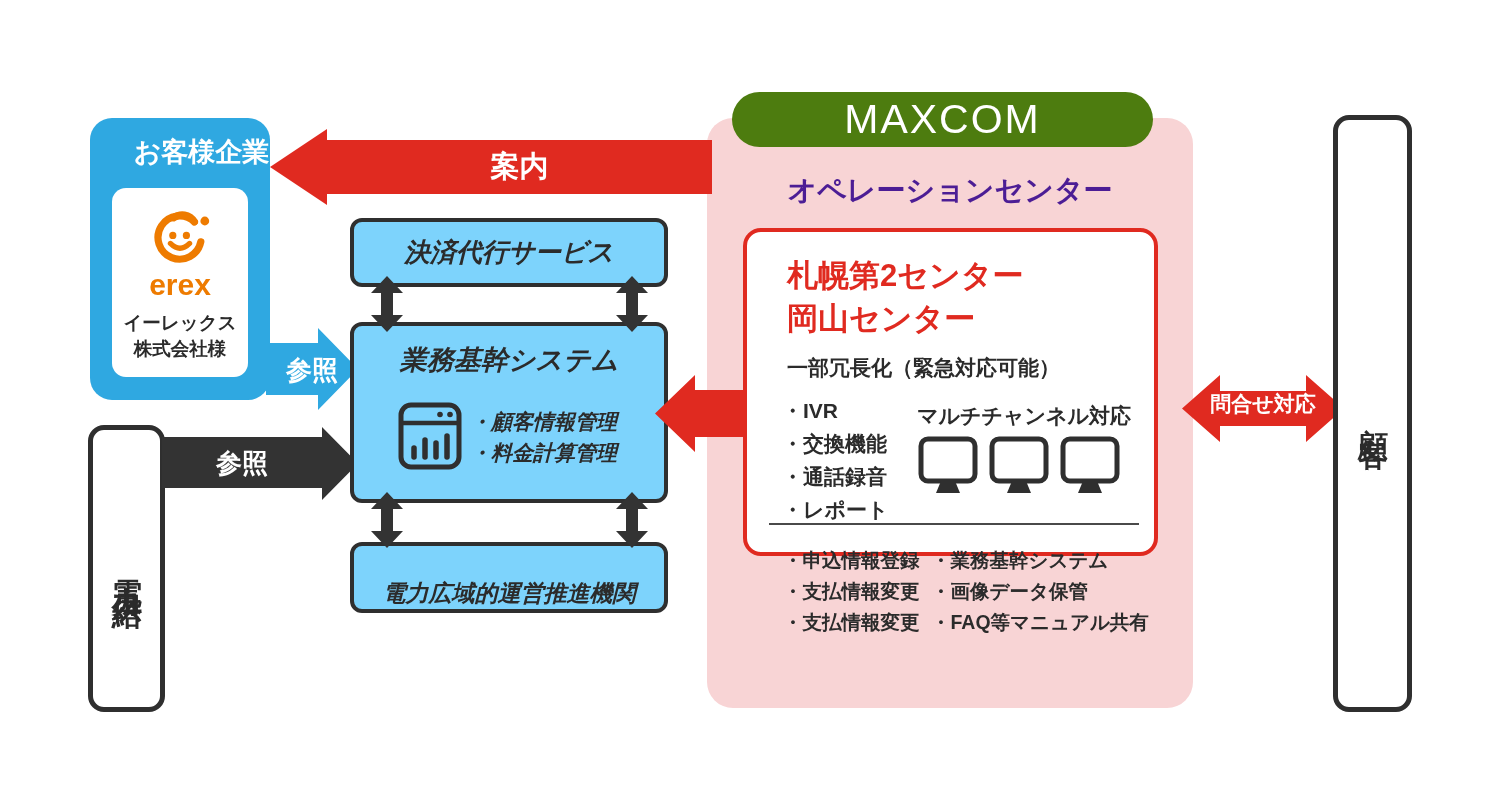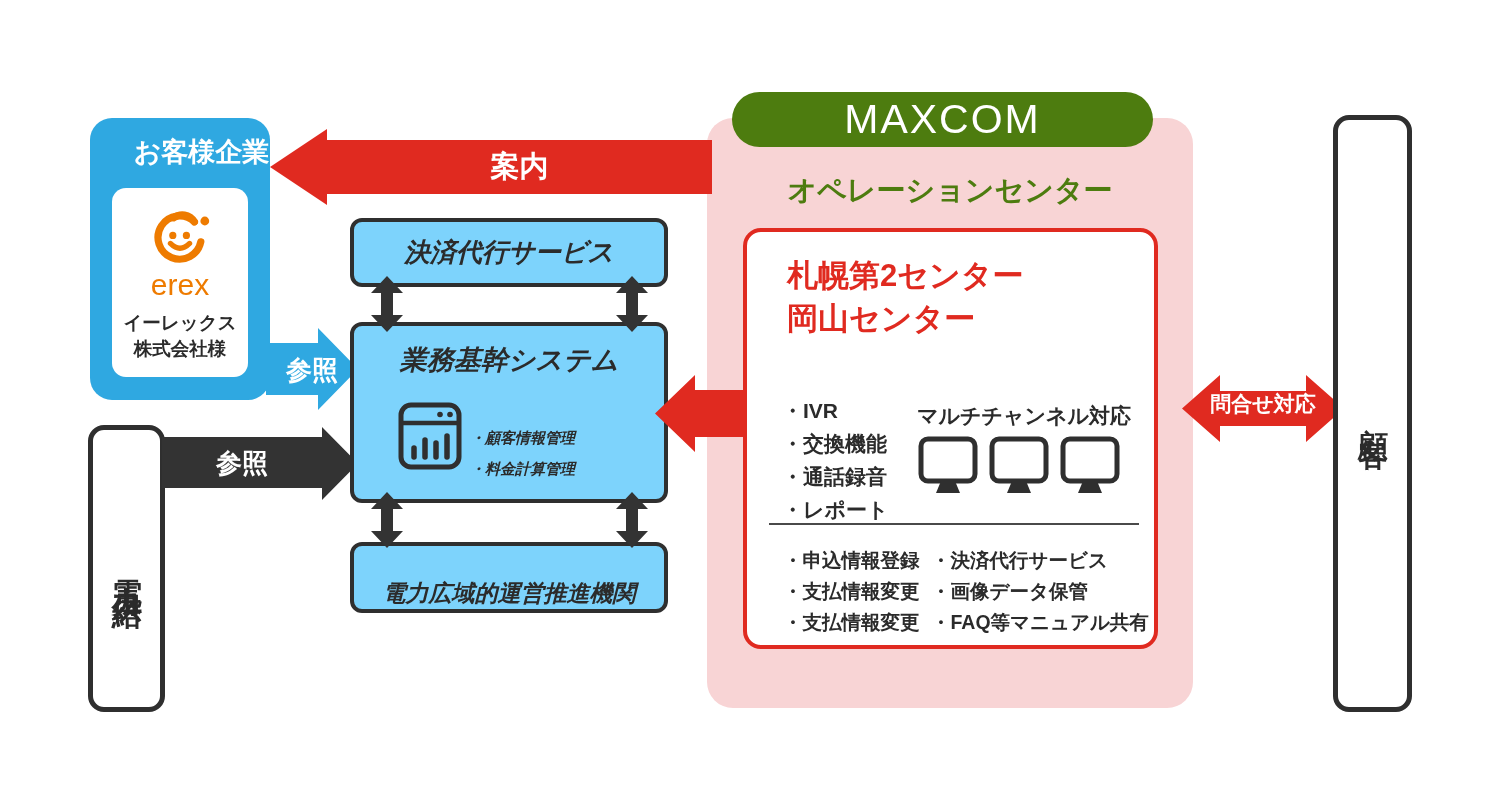--- a/index.html
+++ b/index.html
@@ -7,42 +7,42 @@
   body { font-family: "Liberation Sans", sans-serif; color:#2b2b2b; }
   .stage { position:relative; width:1500px; height:800px; background:#fff; overflow:hidden; }
   .abs { position:absolute; }
   .flexc { display:flex; align-items:center; justify-content:center; }
 
   
   .customer-box { left:90px; top:118px; width:180px; height:282px; background:#2fa8e1; border-radius:22px; }
   .customer-title { position:absolute; left:0; top:16px; width:100%; text-align:center; color:#fff; font-size:27px; font-weight:bold;padding-left:43px; }
   .customer-inner { position:absolute; left:22px; top:70px; width:136px; height:189px; background:#fff; border-radius:14px; }
   .erex-logo { position:absolute; left:29px; top:17px; width:78px; height:64px; }
-  .erex-word { position:absolute; left:0; top:80px; width:100%; text-align:center; color:#ee7b00; font-size:30px; font-weight:normal; letter-spacing:0px; }
+  .erex-word { position:absolute; left:0; top:80px; width:100%; text-align:center; color:#ee7b00; font-size:30px; font-weight:bold; letter-spacing:0px; }
   .erex-name { position:absolute; left:0; top:122px; width:100%; text-align:center; font-size:18.5px; font-weight:bold; line-height:26px; color:#2b2b2b; }
 
   
   .outline-box { background:#7dd3fc; border:4.5px solid #2f2f2f; border-radius:12px;font-style:italic; }
   .payment-box { left:350px; top:218px; width:318px; height:69px; font-size:26px; font-weight:bold; }
   .core-box { left:350px; top:322px; width:318px; height:181px; }
   .core-title { position:absolute; left:0; top:16px; width:100%; text-align:center; font-size:27px; font-weight:bold; }
   .core-icon { position:absolute; left:44px; top:76px; width:64px; height:68px; }
-  .core-items { position:absolute; left:116px; top:96px; font-size:15px; font-weight:bold; line-height:31px; white-space:nowrap; }
+  .core-items { position:absolute; left:116px; top:80px; font-size:21px; font-weight:bold; line-height:31px; white-space:nowrap; }
   .grid-box { left:350px; top:542px; width:318px; height:71px; font-size:23px; font-weight:bold;align-items:flex-end; }
 
   
   .power-box { left:88px; top:425px; width:77px; height:287px; background:#fff; border:5px solid #2f2f2f; border-radius:16px; }
   .v-text { writing-mode:vertical-rl; text-orientation:upright; font-weight:bold; color:#2b2b2b; }
   .power-box .v-text { font-size:30px; letter-spacing:7px; }
 
   
   .pink-box { left:707px; top:118px; width:486px; height:590px; background:#f8d4d5; border-radius:26px; }
   .maxcom-pill { left:732px; top:92px; width:421px; height:55px; background:#4d7c0f; border-radius:31px; color:#fff; font-size:41px; font-weight:400; letter-spacing:2px; }
-  .ops-title { left:707px; top:171px; width:486px; text-align:center; color:#4d7c0f; font-size:29px; font-weight:bold; }
-  .inner-box { left:743px; top:228px; width:415px; height:421px; background:#fff; border:4px solid #e02a20; border-radius:18px; }
+  .ops-title { left:707px; top:171px; width:486px; text-align:center; color:#4c1d95; font-size:29px; font-weight:bold; }
+  .inner-box { left:743px; top:228px; width:415px; height:328px; background:#fff; border:4px solid #e02a20; border-radius:18px; }
   .center-names { position:absolute; left:40px; top:22px; color:#e02a20; font-size:31px; font-weight:bold; line-height:43px; white-space:nowrap; }
   .redundancy { position:absolute; left:40px; top:122px; font-size:21px; font-weight:bold; }
   .feature-list { position:absolute; left:35px; top:162px; font-size:21px; font-weight:bold; line-height:33px; white-space:nowrap; }
   .multichannel { position:absolute; left:170px; top:170px; font-size:21px; font-weight:bold; white-space:nowrap; }
   .monitors { position:absolute; left:170px; top:204px; display:flex; gap:9px; }
   .divider { position:absolute; left:22px; top:291px; width:370px; height:2px; background:#4a4a4a; }
   .task-col { position:absolute; top:313px; font-size:19.5px; font-weight:bold; line-height:31px; white-space:nowrap; }
   .task-col.c1 { left:36px; }
   .task-col.c2 { left:184px; }
 
@@ -146,20 +146,21 @@
   <div class="abs flexc maxcom-pill">
     <span>MAXCOM</span>
   </div>
   <div class="abs ops-title">オペレーションセンター</div>
 
   <div class="abs inner-box">
     <div class="center-names">
       <div>札幌第2センター</div>
       <div>岡山センター</div>
     </div>
+    <div class="redundancy">一部冗長化（緊急対応可能）</div>
     <div class="feature-list">
       <div>・IVR</div>
       <div>・交換機能</div>
       <div>・通話録音</div>
       <div>・レポート</div>
     </div>
     <div class="multichannel">マルチチャンネル対応</div>
     <div class="monitors">
       <svg width="62" height="60" viewBox="0 0 62 60">
         <rect x="4" y="3" width="54" height="42" rx="7" fill="#fff" stroke="#2f2f2f" stroke-width="5"></rect>
@@ -174,21 +175,21 @@
         <polygon points="24,45 38,45 43,57 19,57" fill="#2f2f2f"></polygon>
       </svg>
     </div>
     <div class="divider"></div>
     <div class="task-col c1">
       <div>・申込情報登録</div>
       <div>・支払情報変更</div>
       <div>・支払情報変更</div>
     </div>
     <div class="task-col c2">
-      <div>・決済代行サービス</div>
+      <div>・業務基幹システム</div>
       <div>・画像データ保管</div>
       <div>・FAQ等マニュアル共有</div>
     </div>
   </div>
 
   <svg class="abs" style="left:655px;top:375px;" width="90" height="77" viewBox="0 0 90 77">
     <polygon points="90,15 40,15 40,0 0,38.5 40,77 40,62 90,62" fill="#e02a20"></polygon>
   </svg>
 
   <svg class="abs" style="left:1182px;top:375px;" width="162" height="67" viewBox="0 0 162 67">

